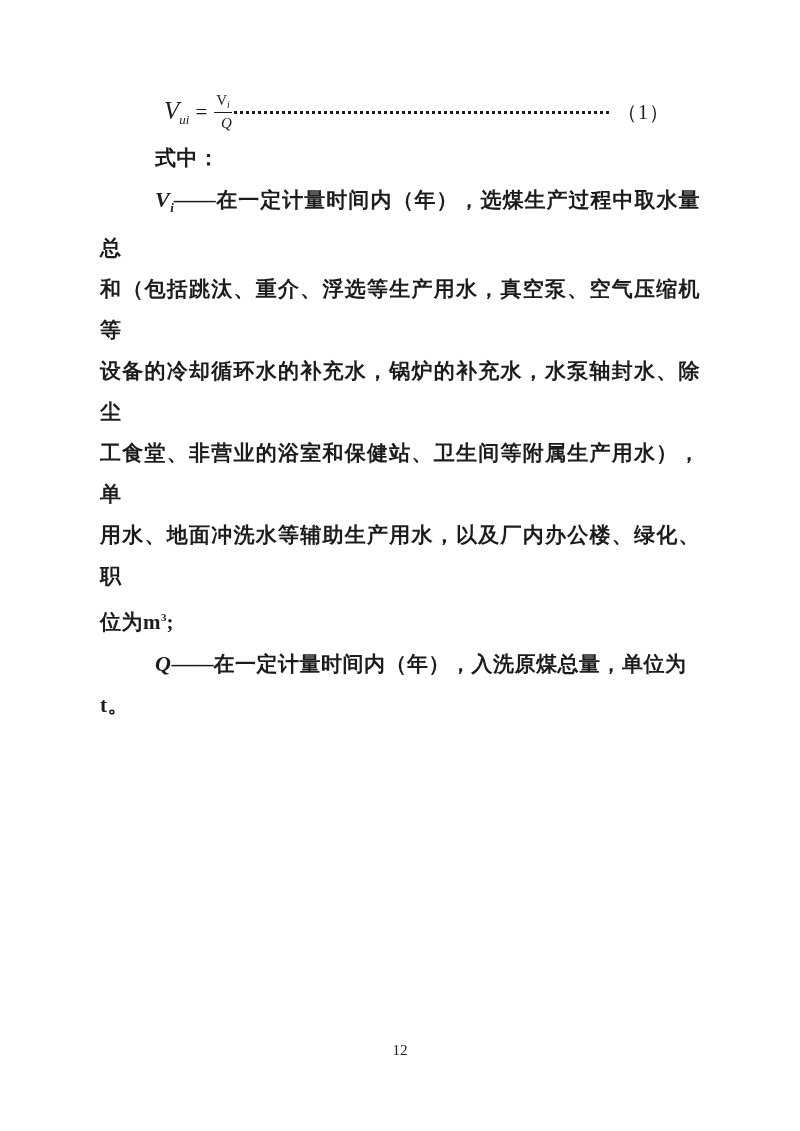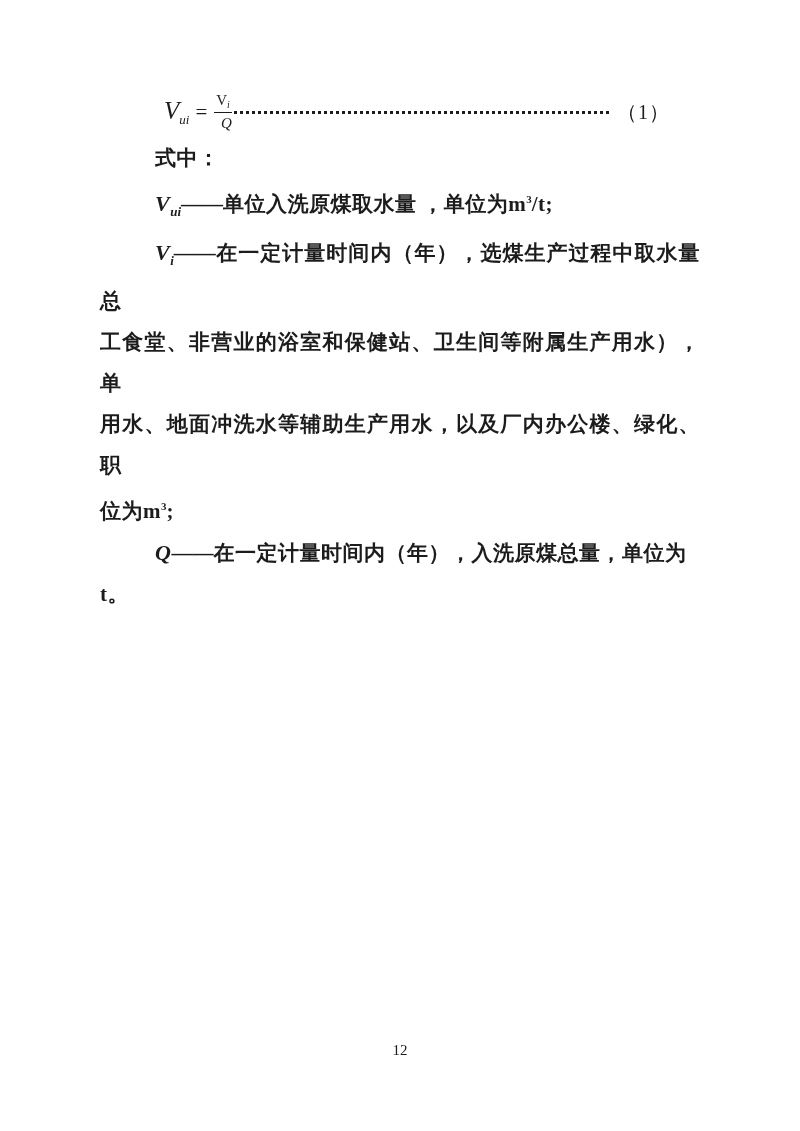--- a/index.html
+++ b/index.html
@@ -117,24 +117,25 @@
     <span class="frac">
       <span class="num"><span>V</span><sub>i</sub></span>
       <span class="den">Q</span>
     </span>
     <span class="leader"></span>
     <span class="eq-num">（1）</span>
   </div>
 
   <p class="para indent">式中：</p>
 
-  <p class="para indent"><span class="inline-var"><span>V</span><sub>ui</sub></span><span class="dash">——</span><span>单位入洗原煤取水量 ，单位为m</span><sup>3</sup><span>/t;</span></p>
 
   <div>
     <p class="para indent jline"><span class="inline-var"><span>V</span><sub>i</sub></span><span class="dash">——</span><span>在一定计量时间内（年），选煤生产过程中取水量总</span></p>
+    <p class="para jline">和（包括跳汰、重介、浮选等生产用水，真空泵、空气压缩机等</p>
+    <p class="para jline">设备的冷却循环水的补充水，锅炉的补充水，水泵轴封水、除尘</p>
     <p class="para jline">工食堂、非营业的浴室和保健站、卫生间等附属生产用水），单</p>
     <p class="para jline">用水、地面冲洗水等辅助生产用水，以及厂内办公楼、绿化、职</p>
     <p class="para"><span>位为m</span><sup>3</sup><span>;</span></p>
   </div>
 
   <p class="para indent"><span class="inline-var">Q</span><span class="dash">——</span><span>在一定计量时间内（年），入洗原煤总量，单位为t。</span></p>
 
 </div>
 
 <div class="footer">12</div>

